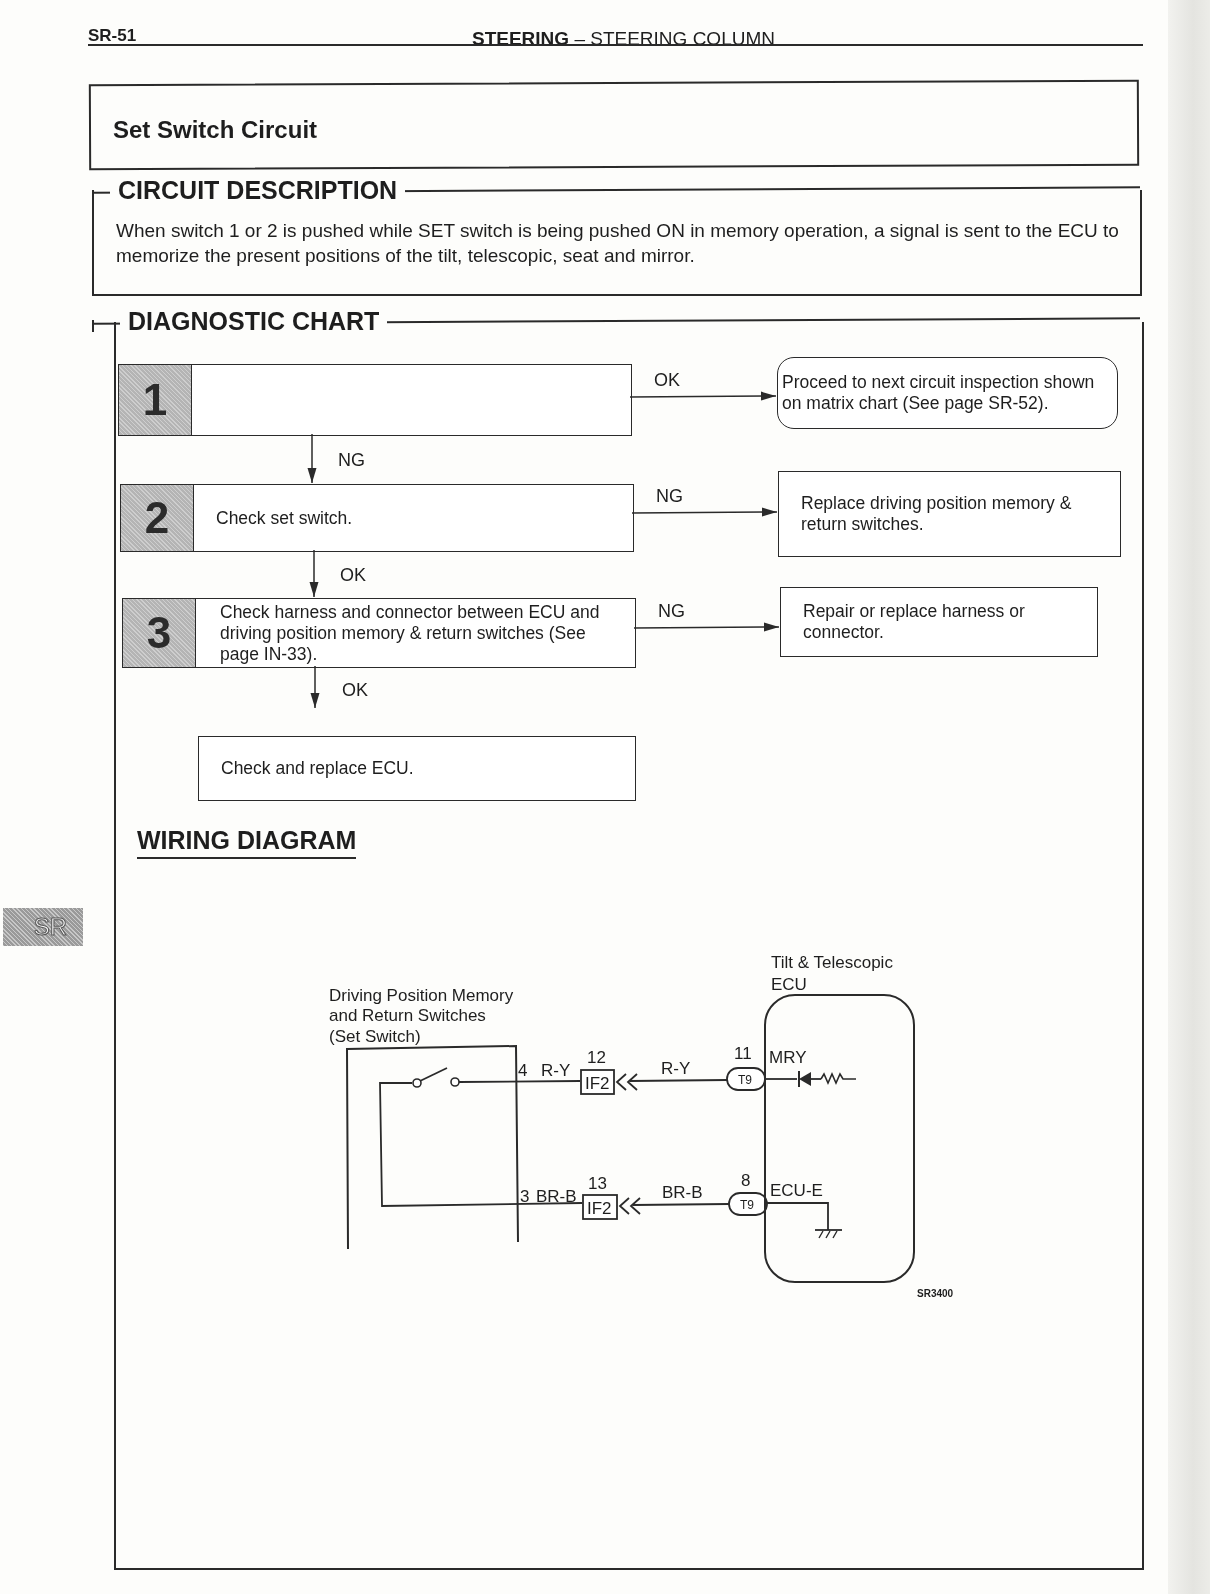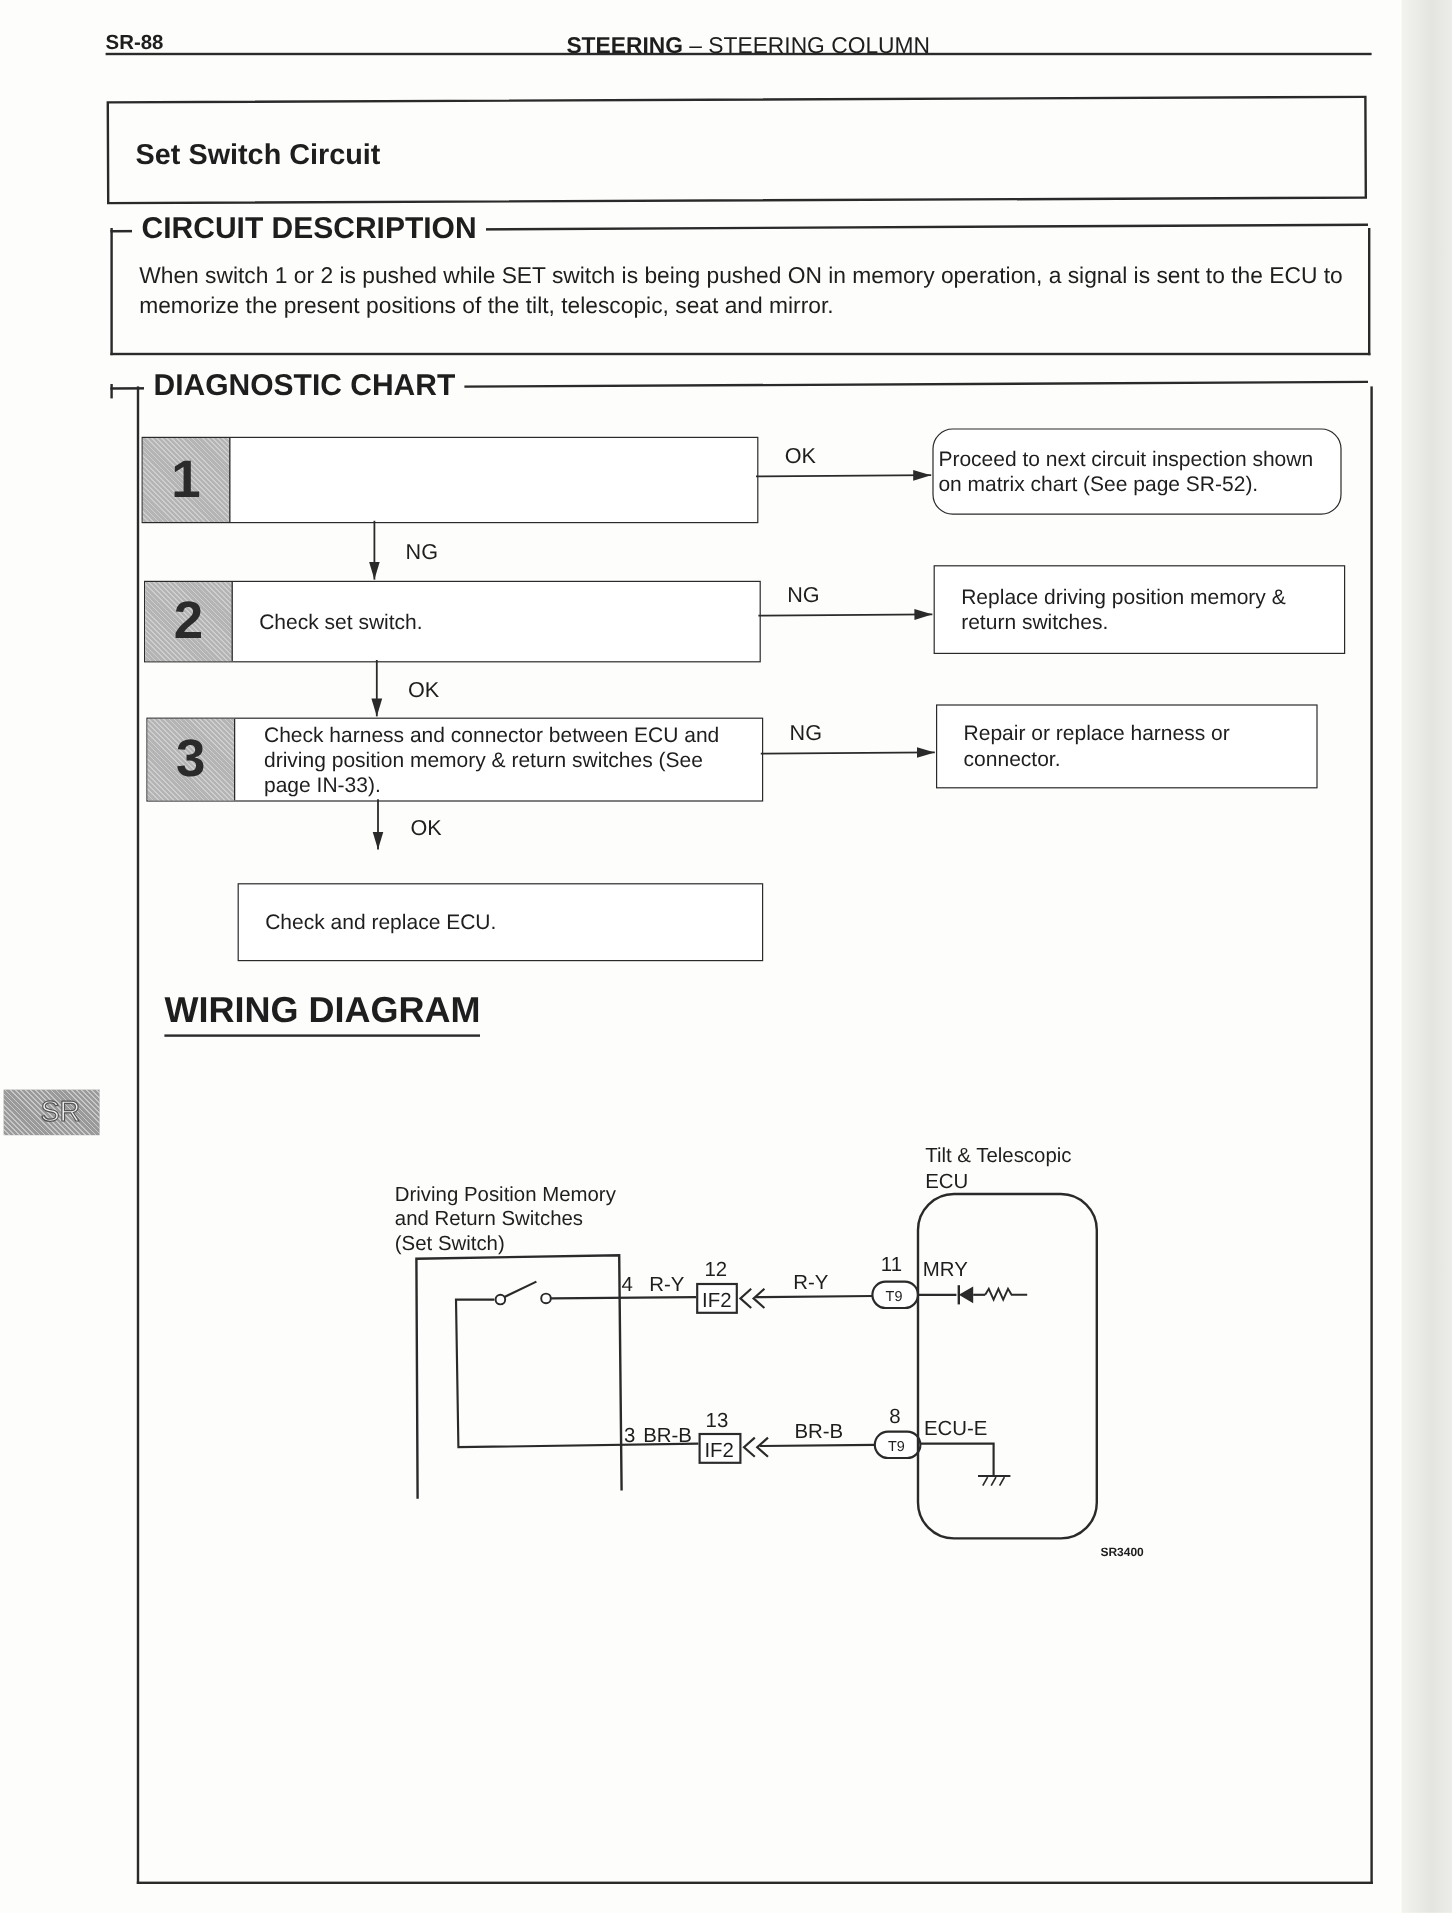--- a/index.html
+++ b/index.html
@@ -33,38 +33,38 @@
     width: 72px; flex: none; border-right: 1.5px solid #2a2a2a;
     background-color: #b4b4b4;
     background-image: repeating-linear-gradient(45deg, rgba(255,255,255,0.35) 0 1px, transparent 1px 3px);
     display: flex; align-items: center; justify-content: center;
     font-size: 44px; font-weight: bold; color: #2b2b2b;
   }
   .step-text { padding: 0 12px 0 22px; font-size: 17.5px; line-height: 21px; display: flex; align-items: center; }
   .result-box { border: 1.5px solid #2a2a2a; background: #fff; padding: 0 22px; font-size: 17.5px; line-height: 21px; display: flex; align-items: center; box-sizing: border-box; }
   .flow-label { font-size: 18px; }
 
-  .wiring-head { left: 137px; top: 826px; font-size: 30px; font-weight: bold; border-bottom: 2px solid #2a2a2a; padding-bottom: 2px; }
+  .wiring-head { left: 137px; top: 826px; font-size: 25px; font-weight: bold; border-bottom: 2px solid #2a2a2a; padding-bottom: 2px; }
 
   .side-tab {
     left: 3px; top: 908px; width: 80px; height: 38px;
     background-color: #9a9a9a;
     background-image: repeating-linear-gradient(45deg, rgba(255,255,255,0.45) 0 1px, transparent 1px 3px);
     display: flex; align-items: center; justify-content: flex-end; padding-right: 16px; box-sizing: border-box;
     font-size: 24px; color: #f4f4f4; -webkit-text-stroke: 1px #555;
   }
 
   svg text { font-family: "Liberation Sans", sans-serif; fill: #1e1e1e; }
 </style>
 </head>
 <body>
 
 <div class="right-shade"></div>
 
-<div class="abs page-num">SR-88</div>
+<div class="abs page-num">SR-51</div>
 <div class="abs running-head"><b>STEERING</b><span> – </span><span>STEERING COLUMN</span></div>
 <div class="abs top-rule"></div>
 
 <div class="abs title-box"></div>
 <div class="abs title-text">Set Switch Circuit</div>
 
 <div class="abs frame" style="left:92px; top:190px; width:1046px; height:104px;"></div>
 <div class="abs frame-line" style="left:92px; top:189px; width:1048px; transform: rotate(-0.3deg);"></div>
 <div class="abs section-head" style="left:110px; top:176px;">CIRCUIT DESCRIPTION</div>
 <div class="abs desc-text">When switch 1 or 2 is pushed while SET switch is being pushed ON in memory operation, a signal is sent to the ECU to memorize the present positions of the tilt, telescopic, seat and mirror.</div>
@@ -78,21 +78,21 @@
   <div class="step-num">1</div>
 </div>
 <div class="abs result-box" style="left:777px; top:357px; width:341px; height:72px; padding:0 4px;border-radius:17px;">Proceed to next circuit inspection shown on matrix chart (See page SR-52).</div>
 <div class="abs flow-label" style="left:654px; top:370px;">OK</div>
 <div class="abs flow-label" style="left:338px; top:450px;">NG</div>
 
 <div class="abs step" style="left:120px; top:484px; width:512px; height:66px;">
   <div class="step-num">2</div>
   <div class="step-text">Check set switch.</div>
 </div>
-<div class="abs result-box" style="left:778px; top:471px; width:343px; height:74px;">Replace driving position memory &amp; return switches.</div>
+<div class="abs result-box" style="left:778px; top:471px; width:343px; height:86px;">Replace driving position memory &amp; return switches.</div>
 <div class="abs flow-label" style="left:656px; top:486px;">NG</div>
 <div class="abs flow-label" style="left:340px; top:565px;">OK</div>
 
 <div class="abs step" style="left:122px; top:598px; width:512px; height:68px;">
   <div class="step-num">3</div>
   <div class="step-text" style="padding-left:24px;">Check harness and connector between ECU and driving position memory &amp; return switches (See page IN-33).</div>
 </div>
 <div class="abs result-box" style="left:780px; top:587px; width:318px; height:70px;">Repair or replace harness or connector.</div>
 <div class="abs flow-label" style="left:658px; top:601px;">NG</div>
 <div class="abs flow-label" style="left:342px; top:680px;">OK</div>

